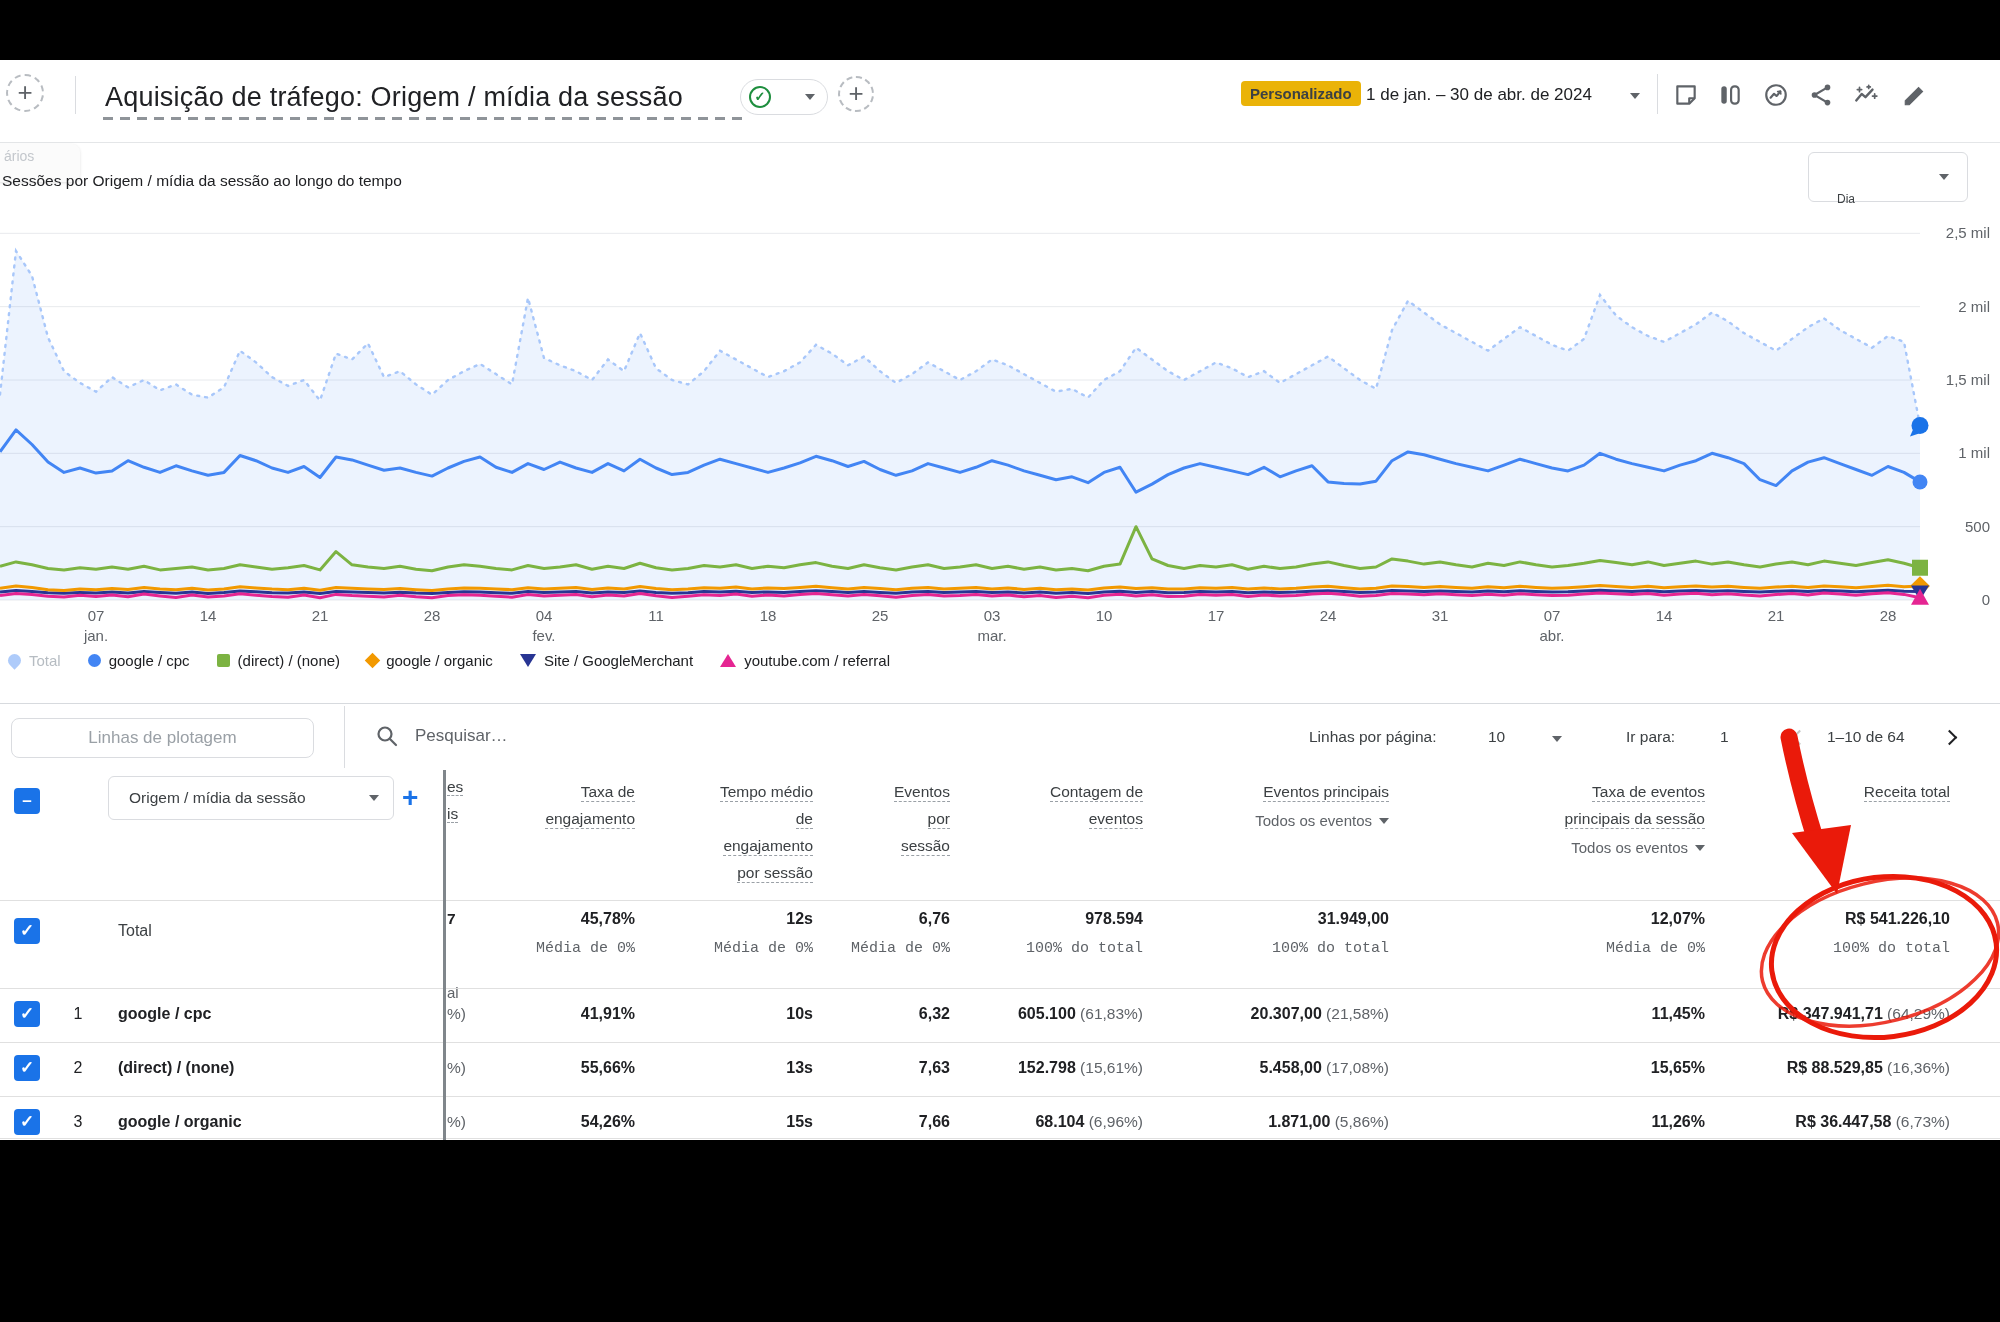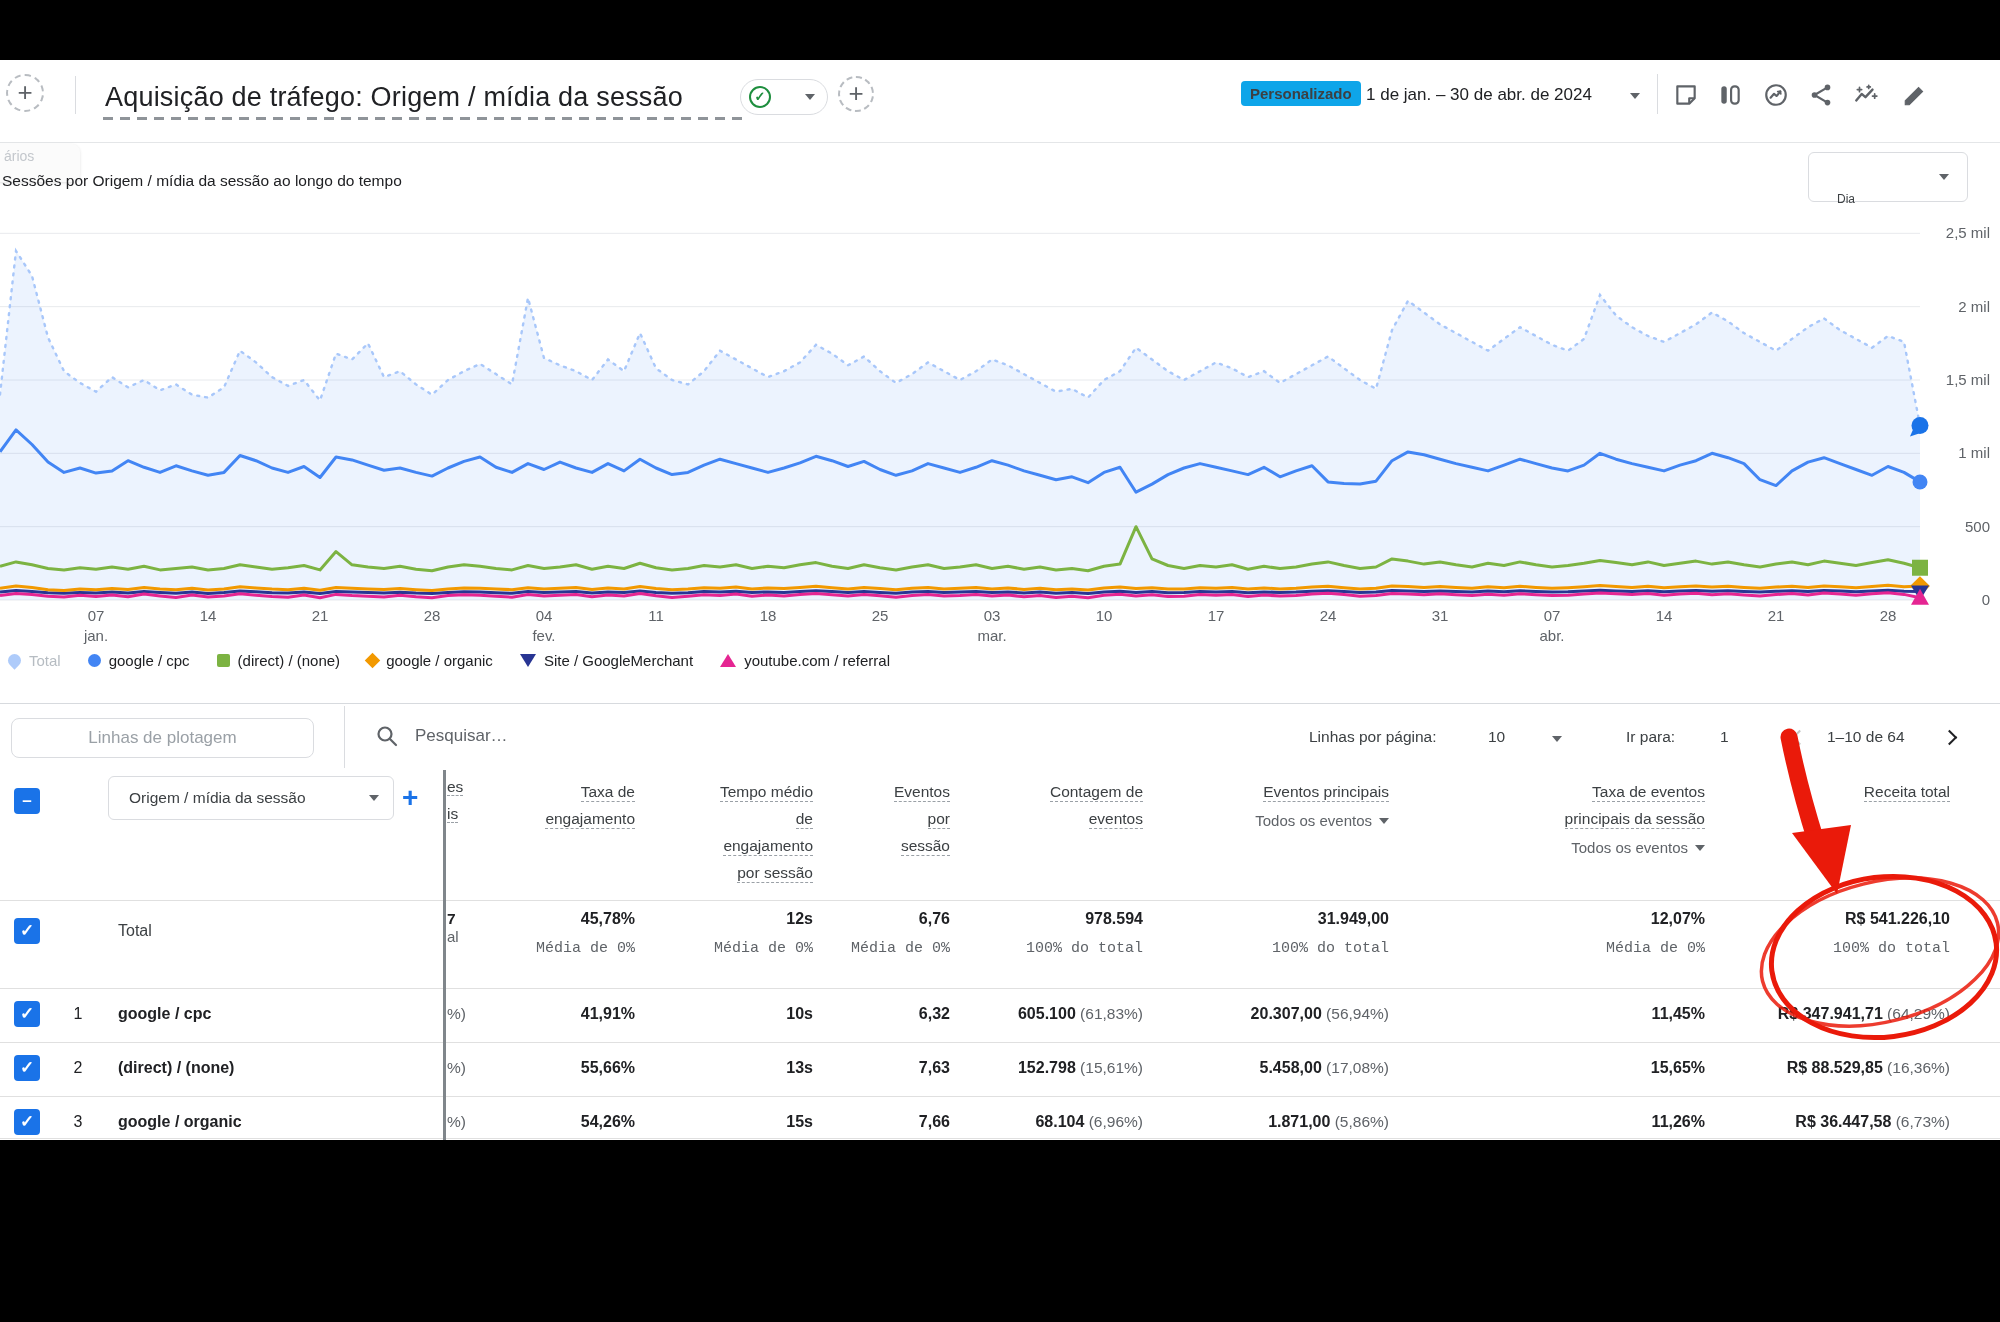--- a/index.html
+++ b/index.html
@@ -15,21 +15,21 @@
                    color:#5f6368; font-size:26px; line-height:33px; text-align:center; }
   .v-div { position:absolute; width:1px; background:#dadce0; }
   .report-title { position:absolute; left:105px; top:22px; font-size:27px; color:#202124; letter-spacing:0.2px; }
   .title-underline { position:absolute; left:103px; top:57px; height:3px; width:642px;
       background:repeating-linear-gradient(90deg,#8f9499 0 10px,transparent 10px 17px); }
   .status-pill { position:absolute; left:740px; top:19px; width:88px; height:36px; border:1px solid #dadce0;
       border-radius:18px; display:flex; align-items:center; justify-content:space-between; padding:0 12px 0 8px; background:#fff; }
   .check-circle { width:22px; height:22px; border:2px solid #1e8e3e; border-radius:50%; color:#1e8e3e;
       font-size:13px; font-weight:bold; text-align:center; line-height:18px; }
   .caret { width:0; height:0; border-left:5px solid transparent; border-right:5px solid transparent; border-top:6px solid #5f6368; }
-  .personalizado { position:absolute; left:1241px; top:21px; background:#0ea5e9; border-radius:4px; padding:4px 9px;
+  .personalizado { position:absolute; left:1241px; top:21px; background:#eab308; border-radius:4px; padding:4px 9px;
       font-size:15px; font-weight:bold; color:#3c4043; }
   .date-range { position:absolute; left:1366px; top:25px; font-size:17px; color:#202124; }
   .hdr-icon { position:absolute; top:22px; width:26px; height:26px; }
 
   
   .remnant { position:absolute; left:-8px; top:84px; width:88px; height:38px; background:#fbfbfb; border-radius:8px;
       box-shadow:0 1px 3px rgba(0,0,0,.12); color:#c3c7cc; font-size:14px; padding:4px 0 0 12px; }
   .chart-subtitle { position:absolute; left:2px; top:112px; font-size:15.5px; color:#202124; }
   .dia-select { position:absolute; left:1808px; top:92px; width:160px; height:50px; border:1px solid #dadce0;
       border-radius:6px; background:#fff; display:flex; align-items:center; justify-content:space-between; padding:0 18px 0 28px; }
@@ -288,21 +288,21 @@
         <div class="col-header" style="right: 50px;">
           <div class="hl"><span>Receita total</span></div>
         </div>
         <div class="clip-frag" style="top: 718px;"><span>es</span></div>
         <div class="clip-frag" style="top: 745px;"><span>is</span></div>
       </div>
     <div id="table-rows">
         <div class="checkbox" style="left: 14px; top: 858px;">✓</div>
         <div class="total-label">Total</div>
         <div class="clip-frag" style="top: 850px; font-weight: bold; color: rgb(32, 33, 36);">7</div>
-        <div class="clip-frag" style="top: 868px; font-size: 15px; color: rgb(95, 99, 104);">al</div>
+        <div class="clip-frag" style="top: 924px; font-size: 15px; color: rgb(95, 99, 104);">al</div>
         <div class="cell" style="right: 1365px; top: 850px;">
           <div class="main">45,78%</div>
           <div class="sub">Média de 0%</div>
         </div>
         <div class="cell" style="right: 1187px; top: 850px;">
           <div class="main">12s</div>
           <div class="sub">Média de 0%</div>
         </div>
         <div class="cell" style="right: 1050px; top: 850px;">
           <div class="main">6,76</div>
@@ -327,21 +327,21 @@
         <div class="row-sep" style="top: 928px;"></div>
         <div class="t-row-band" style="top: 929px; height: 53px; background: rgb(248, 249, 250); z-index: -1;"></div>
         <div class="checkbox" style="left: 14px; top: 941px;">✓</div>
         <div class="row-index" style="left: 66px; top: 945px;">1</div>
         <div class="row-label" style="left: 118px; top: 945px;">google / cpc</div>
         <div class="clip-frag" style="top: 945px; color: rgb(95, 99, 104);">%)</div>
         <div class="cell" style="right: 1365px; top: 945px;"><span class="main">41,91%</span></div>
         <div class="cell" style="right: 1187px; top: 945px;"><span class="main">10s</span></div>
         <div class="cell" style="right: 1050px; top: 945px;"><span class="main">6,32</span></div>
         <div class="cell" style="right: 857px; top: 945px;"><span class="main">605.100</span><span class="paren"> (61,83%)</span></div>
-        <div class="cell" style="right: 611px; top: 945px;"><span class="main">20.307,00</span><span class="paren"> (56,94%)</span></div>
+        <div class="cell" style="right: 611px; top: 945px;"><span class="main">20.307,00</span><span class="paren"> (21,58%)</span></div>
         <div class="cell" style="right: 295px; top: 945px;"><span class="main">11,45%</span></div>
         <div class="cell" style="right: 50px; top: 945px;"><span class="main">R$ 347.941,71</span><span class="paren"> (64,29%)</span></div>
         <div class="row-sep" style="top: 982px;"></div>
         <div class="checkbox" style="left: 14px; top: 995px;">✓</div>
         <div class="row-index" style="left: 66px; top: 999px;">2</div>
         <div class="row-label" style="left: 118px; top: 999px;">(direct) / (none)</div>
         <div class="clip-frag" style="top: 999px; color: rgb(95, 99, 104);">%)</div>
         <div class="cell" style="right: 1365px; top: 999px;"><span class="main">55,66%</span></div>
         <div class="cell" style="right: 1187px; top: 999px;"><span class="main">13s</span></div>
         <div class="cell" style="right: 1050px; top: 999px;"><span class="main">7,63</span></div>

